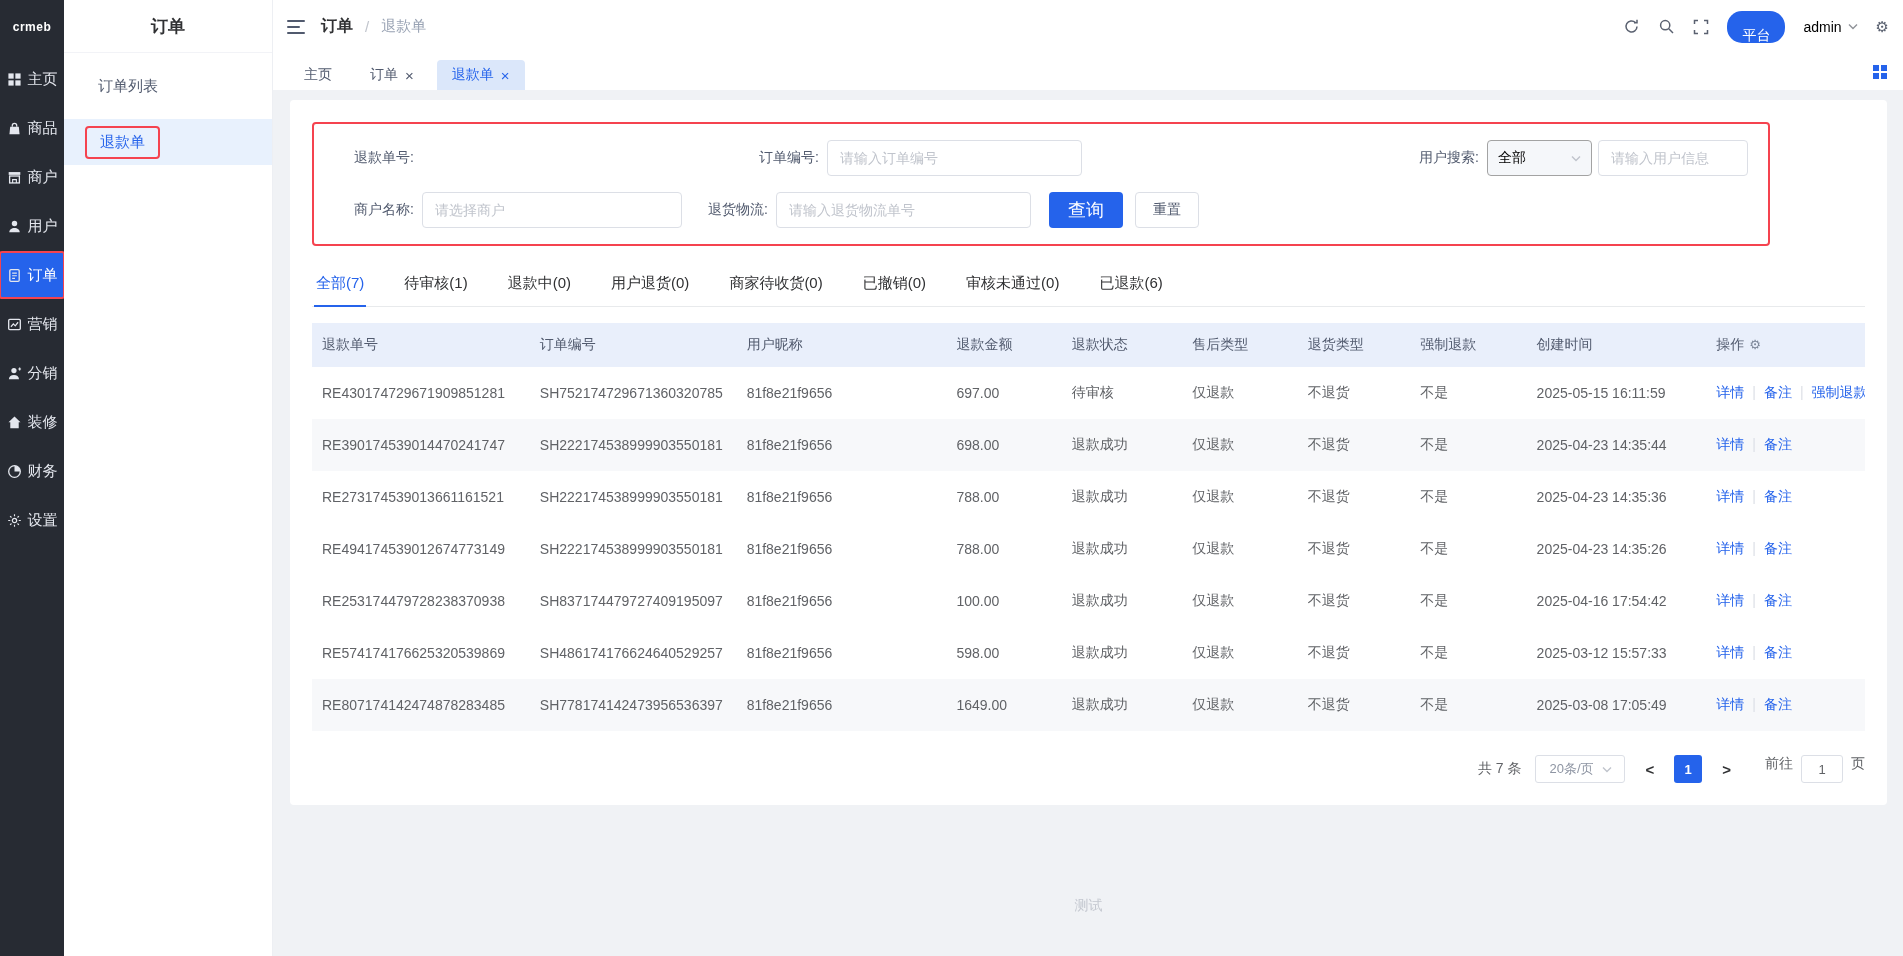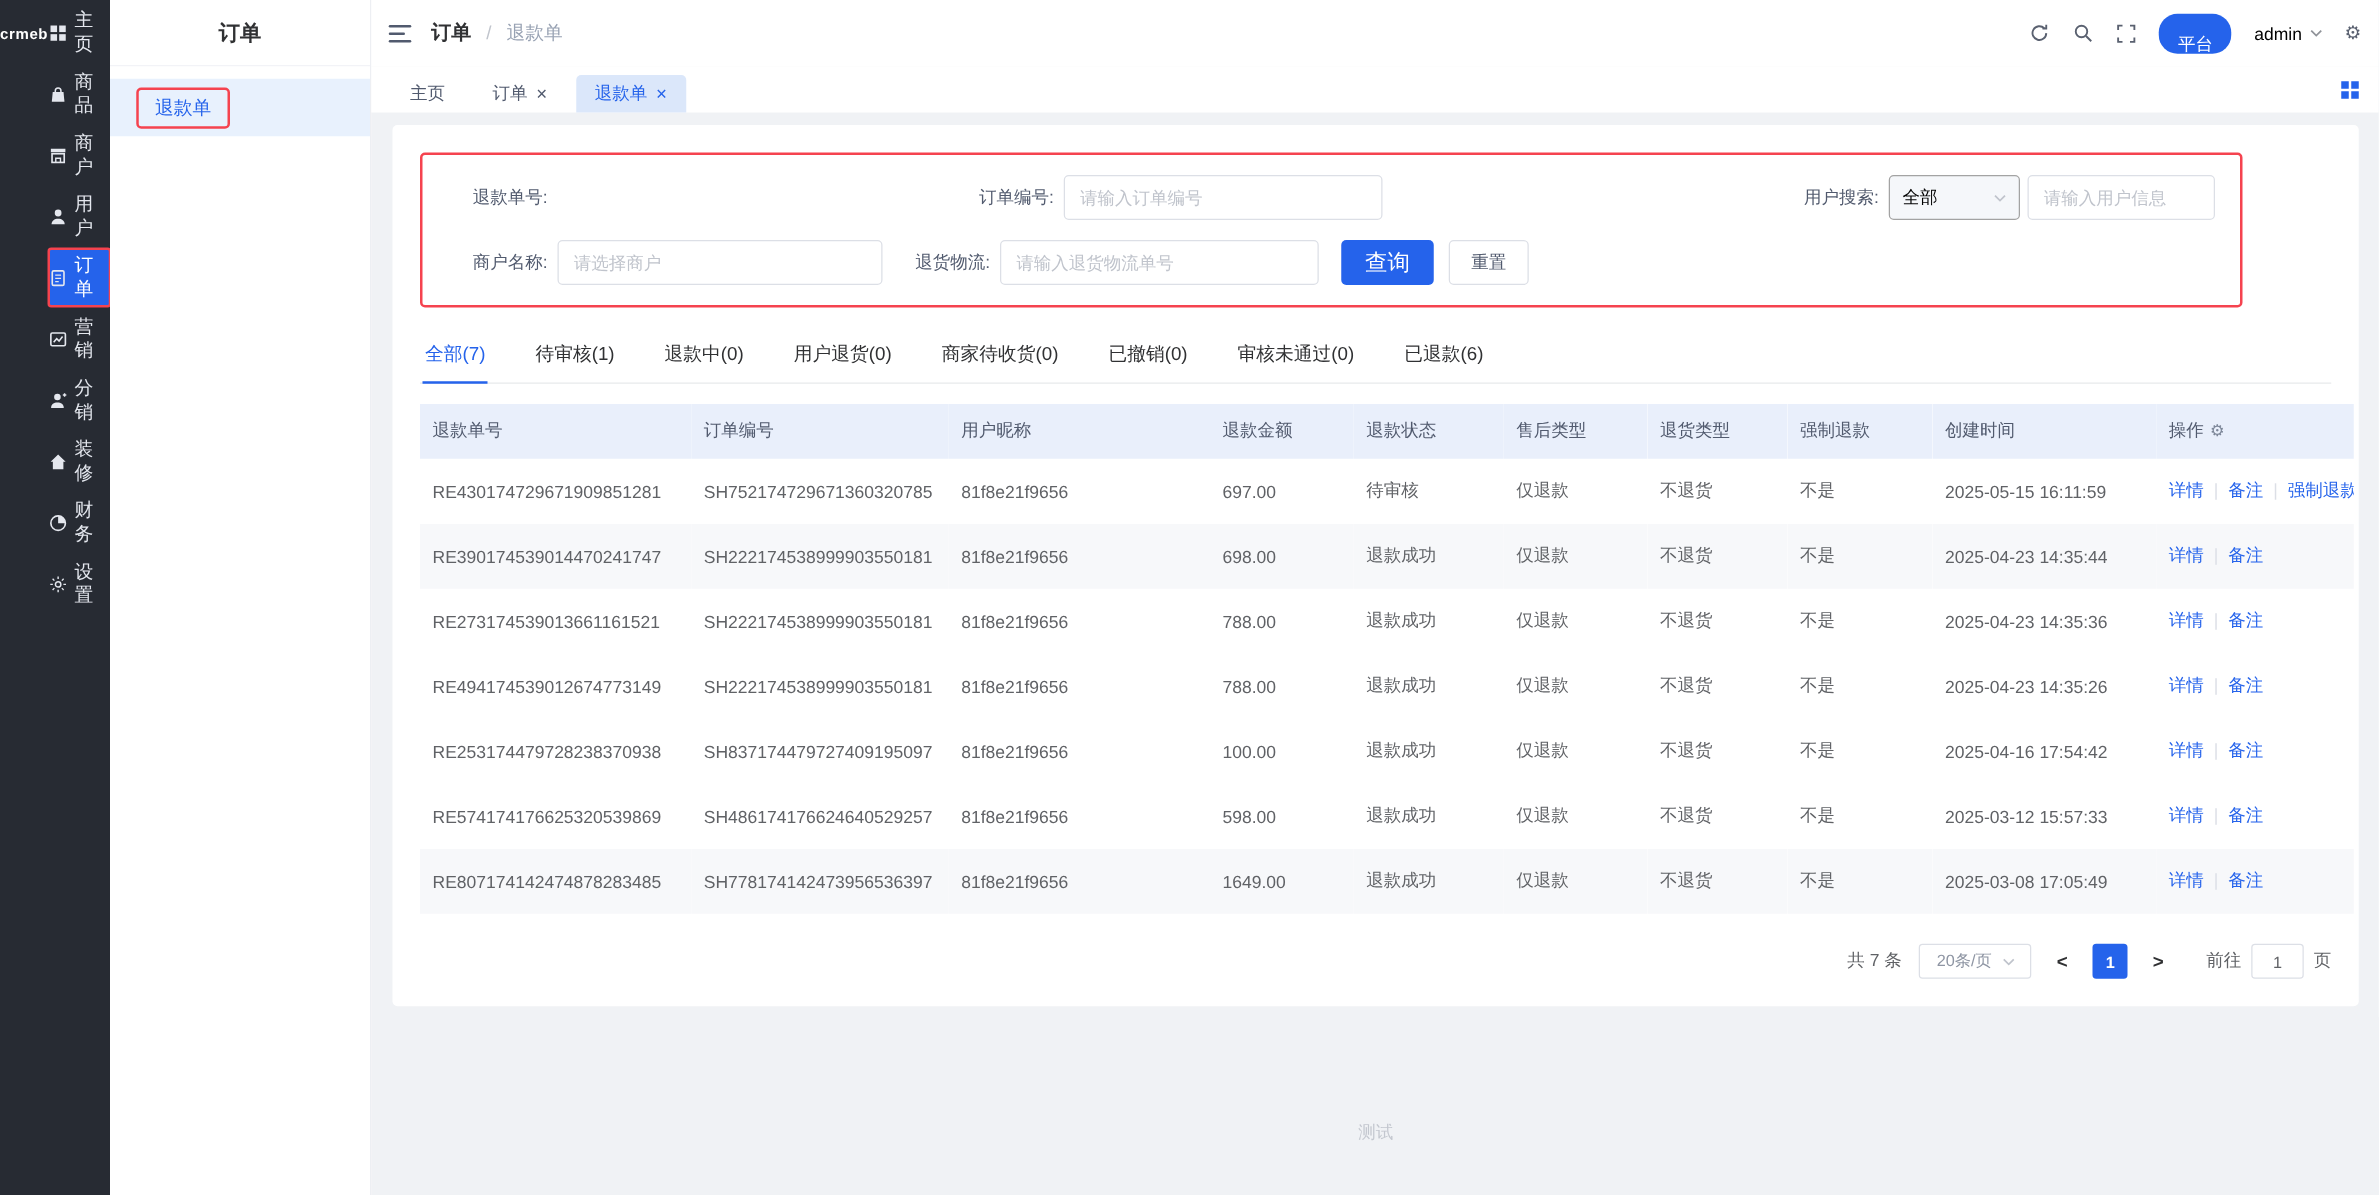--- a/index.html
+++ b/index.html
@@ -1,21 +1,21 @@
 <!DOCTYPE html>
 <html><head>
 <meta charset="utf-8">
 <style>
   * { box-sizing: border-box; margin: 0; padding: 0; }
   html,body { width:1903px; height:956px; overflow:hidden; }
   body { font-family:"Liberation Sans","DejaVu Sans",sans-serif; background:#f0f2f5; color:#515a6e; }
   .app { display:flex; height:100%; }
 
   
-  .main-sidebar { width:88px; background:#272b33; display:flex; flex-direction:row; flex-shrink:0; }
+  .main-sidebar { width:64px; background:#272b33; display:flex; flex-direction:column; flex-shrink:0; }
   .logo { height:53px; display:flex; align-items:center; justify-content:center; color:#fff; font-weight:bold; font-size:12px; letter-spacing:.5px; }
   .side-item { height:46px; margin:3px 0; display:flex; align-items:center; justify-content:center; gap:6px; font-size:15px; color:#e4e7ee; cursor:pointer; }
   .side-item .s-icon { display:flex; align-items:center; color:#e4e7ee; }
   .side-item.active { background:#2563eb; color:#fff; outline:2px solid #f5434f; outline-offset:-1px; border-radius:2px; }
   .gear-glyph { font-size:15px; line-height:1; }
 
   
   .sub-sidebar { width:209px; background:#fff; border-right:1px solid #edeff3; flex-shrink:0; }
   .sub-title { height:53px; line-height:53px; text-align:center; font-size:17px; font-weight:bold; color:#303133; border-bottom:1px solid #f2f3f7; }
   .sub-item { height:46px; display:flex; align-items:center; padding-left:34px; font-size:15px; color:#515a6e; cursor:pointer; margin-top:10px; }
@@ -72,21 +72,21 @@
   table.grid td { font-size:14px; color:#606266; padding:17px 10px; white-space:nowrap; overflow:hidden; }
   tr.striped { background:#f7f8fa; }
   .op { color:#2563eb; cursor:pointer; }
   .op-div { color:#dcdfe6; margin:0 8px; }
   .th-gear { color:#7d8799; font-size:13px; margin-left:5px; cursor:pointer; }
 
   .pagination { display:flex; align-items:center; justify-content:flex-end; margin-top:24px; gap:14px; font-size:14px; color:#606266; }
   .psel { width:90px; height:28px; border:1px solid #dcdfe6; border-radius:3px; display:flex; align-items:center; justify-content:center; gap:8px; font-size:13px; color:#8e95a3; cursor:pointer; }
   .parrow { color:#303133; font-weight:bold; font-size:15px; cursor:pointer; padding:0 6px; }
   .ppage { width:28px; height:28px; background:#2563eb; color:#fff; display:flex; align-items:center; justify-content:center; border-radius:3px; font-size:13px; font-weight:bold; cursor:pointer; }
-  .goto-wrap { display:flex; align-items:center; gap:8px; margin-left:14px; }
+  .goto-wrap { display:flex; align-items:flex-start; gap:8px; margin-left:14px; }
   .goto-input { width:42px; height:28px; border:1px solid #dcdfe6; border-radius:3px; text-align:center; font-size:13px; color:#606266; outline:none; }
 
   .footer { text-align:center; color:#c3c7cf; font-size:14px; margin-top:92px; }
   svg { display:block; }
 </style>
 </head>
 <body>
 
 <div class="app">
 
@@ -185,20 +185,23 @@
             </svg>
           </span>
           <span class="s-label">设置</span>
         </div>
       </nav>
   </aside>
 
   <aside class="sub-sidebar">
     <div class="sub-title">订单</div>
     <div>
+        <div class="sub-item">
+          <span>订单列表</span>
+        </div>
         <div class="sub-item active">
           <span class="hl-red">退款单</span>
         </div>
       </div>
   </aside>
 
   <div class="main">
 
     <header class="topbar">
       <span class="hamburger">

